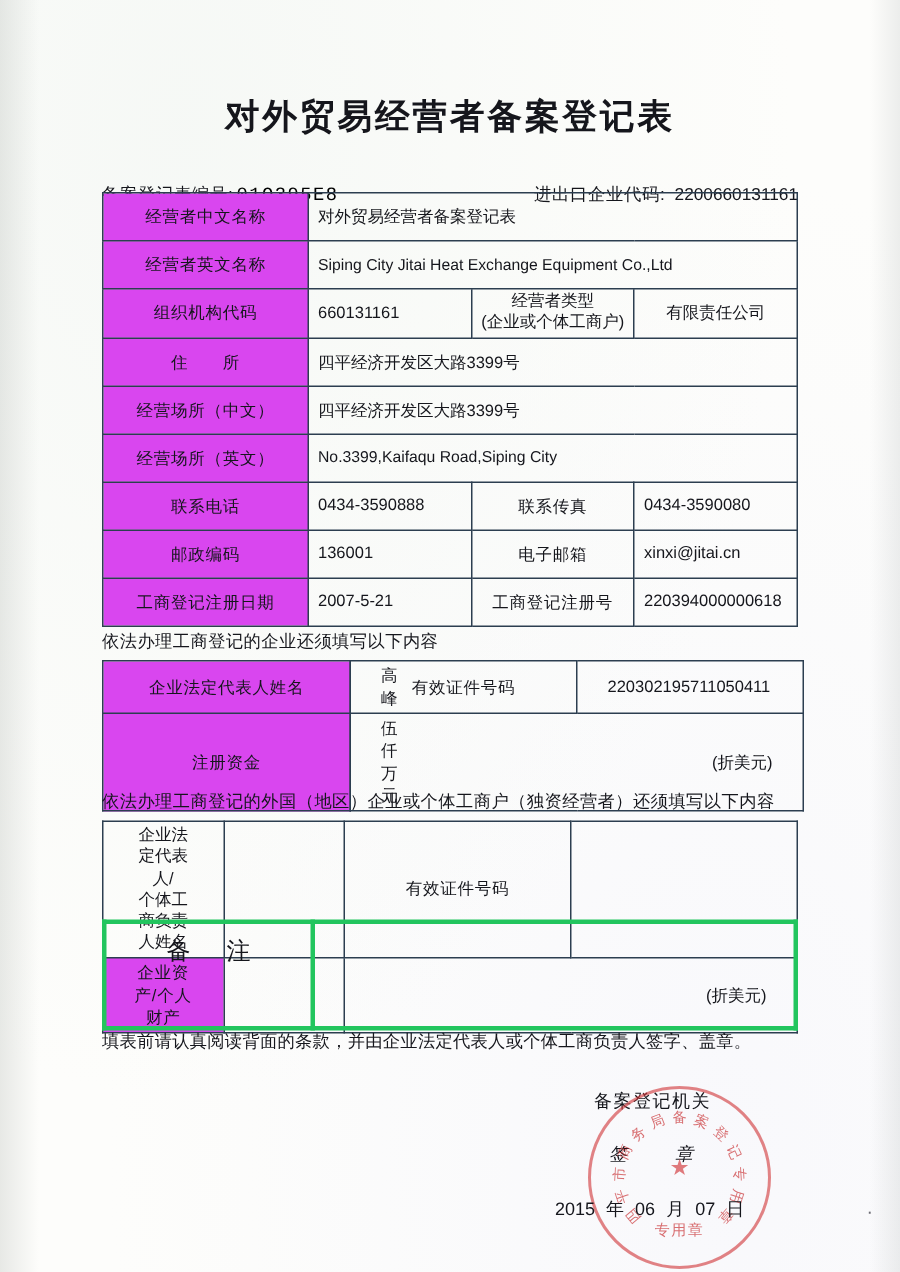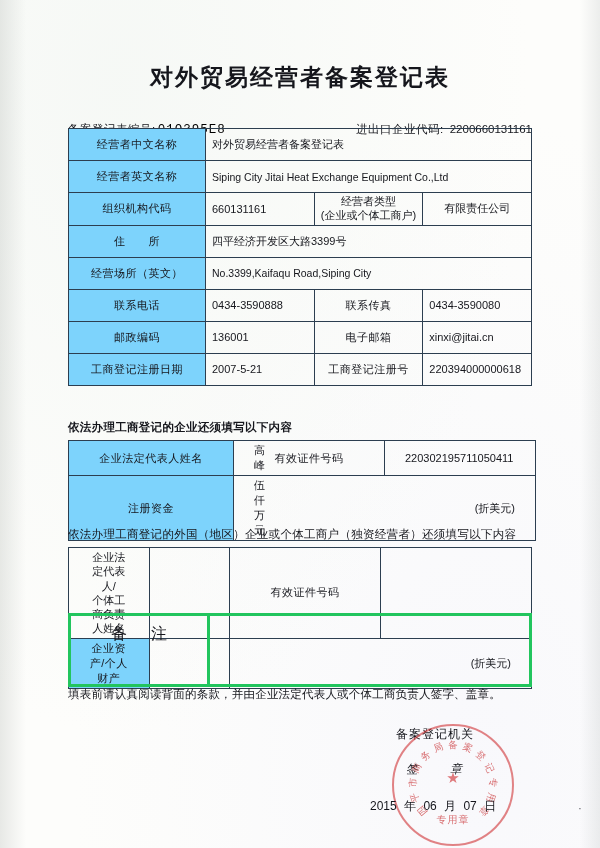--- a/index.html
+++ b/index.html
@@ -99,21 +99,21 @@
     height: 27px;
     font-size: 11px;
     padding: 2px 6px;
     vertical-align: middle;
     color: #15161c;
   }
   td.lbl {
     text-align: center;
     width: 124px;
     letter-spacing: .5px;
-    background: #7dd3fc;
+    background: #d946ef;
   }
   td.val {
     padding-left: 10px;
   }
   td.val.en { font-size: 10.5px; }
   td.lbl2 {
     text-align: center;
     width: 110px;
     letter-spacing: .5px;
   }
@@ -126,21 +126,21 @@
   }
   td.val-center { text-align: center; }
 
   .section-note {
     position: absolute;
     left: 68px;
     font-size: 11.5px;
     color: #15161c;
     letter-spacing: .3px;
   }
-  .note-1 { top: 420px; font-weight: bold; }
+  .note-1 { top: 420px; }
   .note-2 { top: 527px; }
 
   table.sec2 {
     position: absolute;
     left: 68px;
     top: 440px;
     width: 464px;
     border-collapse: collapse;
     table-layout: fixed;
   }
@@ -317,20 +317,24 @@
       <td class="lbl">组织机构代码</td>
       <td class="val">660131161</td>
       <td class="small2">
         <div>经营者类型</div>
         <div>(企业或个体工商户)</div>
       </td>
       <td class="val2 val-center">有限责任公司</td>
     </tr>
     <tr>
       <td class="lbl">住　　所</td>
+      <td class="val" colspan="3">四平经济开发区大路3399号</td>
+    </tr>
+    <tr>
+      <td class="lbl">经营场所（中文）</td>
       <td class="val" colspan="3">四平经济开发区大路3399号</td>
     </tr>
     <tr>
       <td class="lbl">经营场所（英文）</td>
       <td class="val en" colspan="3">No.3399,Kaifaqu Road,Siping City</td>
     </tr>
     <tr>
       <td class="lbl">联系电话</td>
       <td class="val">0434-3590888</td>
       <td class="lbl2">联系传真</td>

